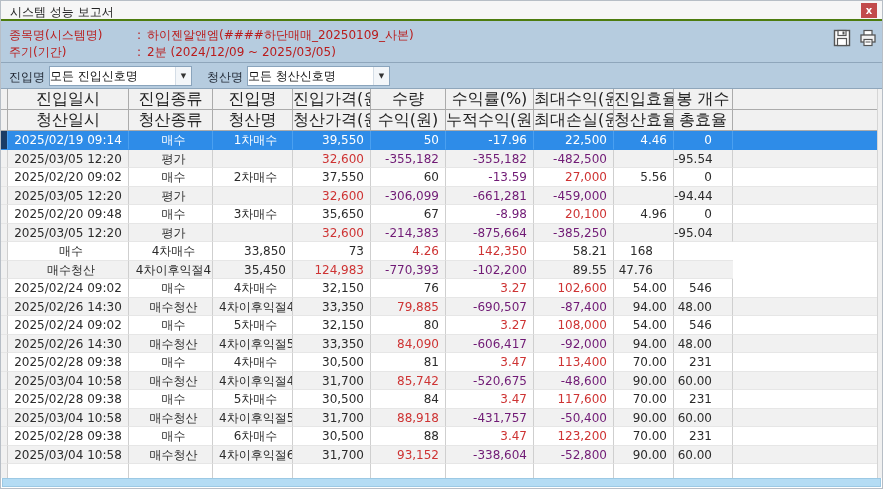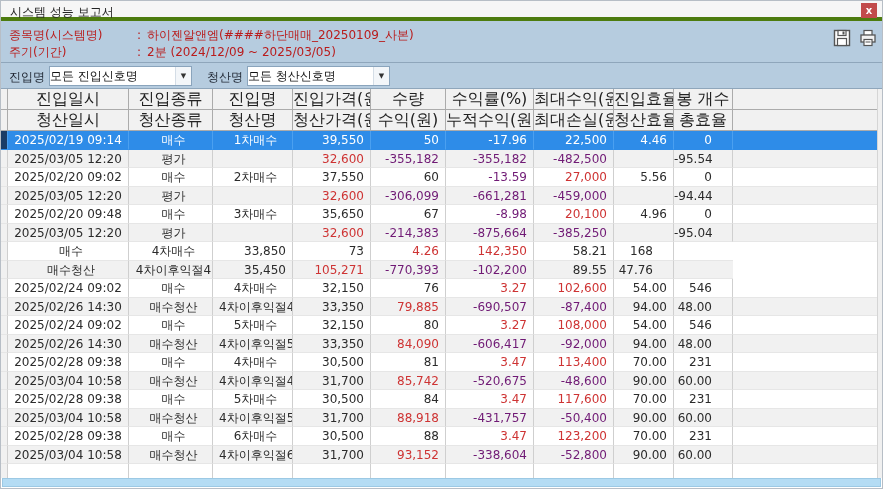--- a/index.html
+++ b/index.html
@@ -1,19 +1,19 @@
 <!DOCTYPE html>
 <html><head>
 <meta charset="utf-8">
 <style>
   html,body{margin:0;padding:0;}
   body{font-family:"DejaVu Sans","Liberation Sans",sans-serif;background:#fff;}
   .window{position:relative;width:883px;height:489px;background:#fff;border:1px solid #b7bec6;box-sizing:border-box;overflow:hidden;}
   
-  .titlebar{position:absolute;left:0;top:0;width:100%;height:20px;background:#f6f6f6;border-bottom:4px solid #4d7c0f;box-sizing:border-box;}
+  .titlebar{position:absolute;left:0;top:0;width:100%;height:20px;background:#f6f6f6;border-bottom:2px solid #4d7c0f;box-sizing:border-box;}
   .titletext{position:absolute;left:9px;top:3px;font-size:12px;color:#222;}
   .closebtn{position:absolute;right:5px;top:2px;width:16px;height:15px;background:#c24b4b;color:#fff;font-size:10px;font-weight:bold;text-align:center;line-height:15px;cursor:pointer;}
   
   .infopanel{position:absolute;left:0;top:20px;width:100%;height:42px;background:#b6ccdf;border-bottom:1px solid #8fa6bb;box-sizing:border-box;}
   .inforow{position:absolute;left:8px;font-size:12px;color:#b91c1c;white-space:nowrap;}
   .inforow .lbl{display:inline-block;width:128px;}
   .inforow .sep{display:inline-block;width:10px;}
   .iconbar{position:absolute;right:4px;top:7px;display:flex;gap:6px;}
   .toolicon{width:20px;height:20px;display:flex;align-items:center;justify-content:center;cursor:pointer;}
   
@@ -216,21 +216,21 @@
           <div class="dc a-r cr">142,350</div>
           <div class="dc a-r">58.21</div>
           <div class="dc a-rr">168</div>
           <div class="dc fill"></div>
         </div>
         <div class="grow drow odd">
           <div class="dc ind"></div>
           <div class="dc a-l">매수청산</div>
           <div class="dc a-l">4차이후익절4</div>
           <div class="dc a-r">35,450</div>
-          <div class="dc a-r cr">105,271</div>
+          <div class="dc a-r cr">124,983</div>
           <div class="dc a-r cb">-770,393</div>
           <div class="dc a-r cb">-102,200</div>
           <div class="dc a-r">89.55</div>
           <div class="dc a-rr">47.76</div>
           <div class="dc fill"></div>
         </div>
         <div class="grow drow">
           <div class="dc ind"></div>
           <div class="dc a-c">2025/02/24 09:02</div>
           <div class="dc a-l">매수</div>

